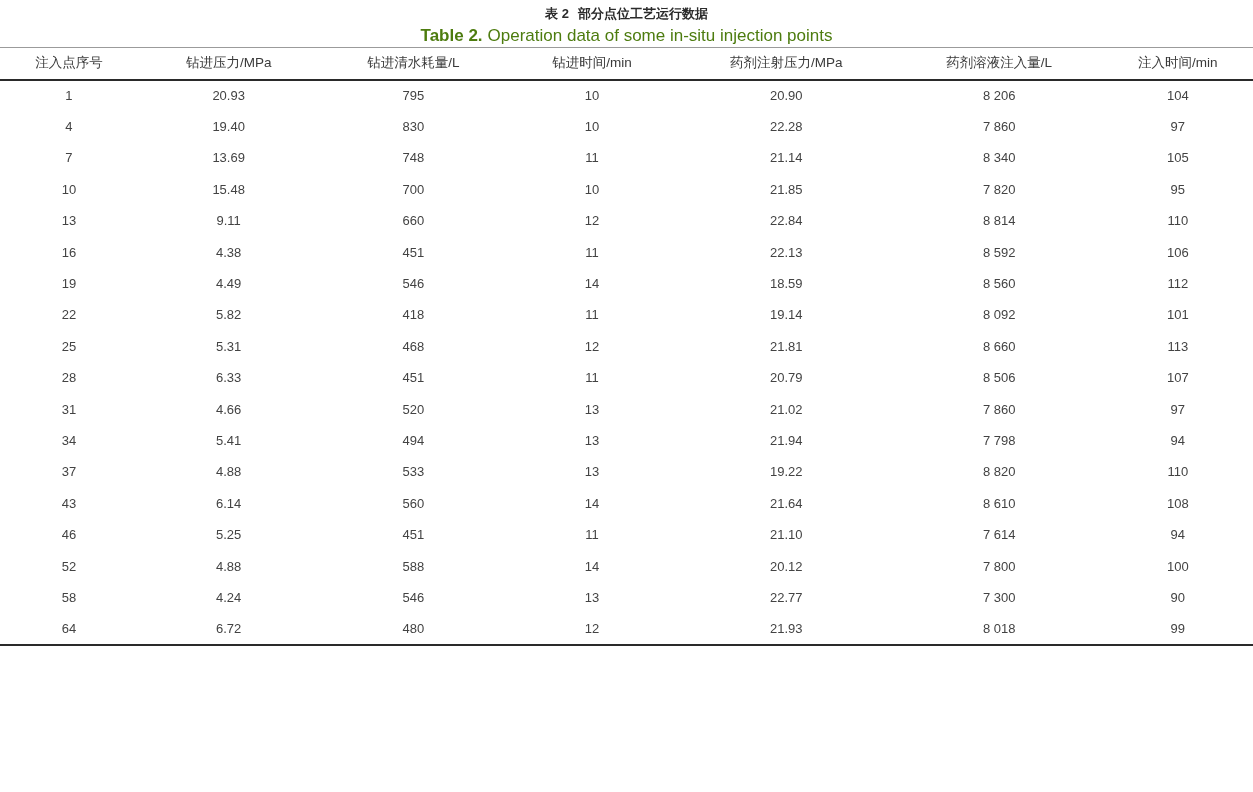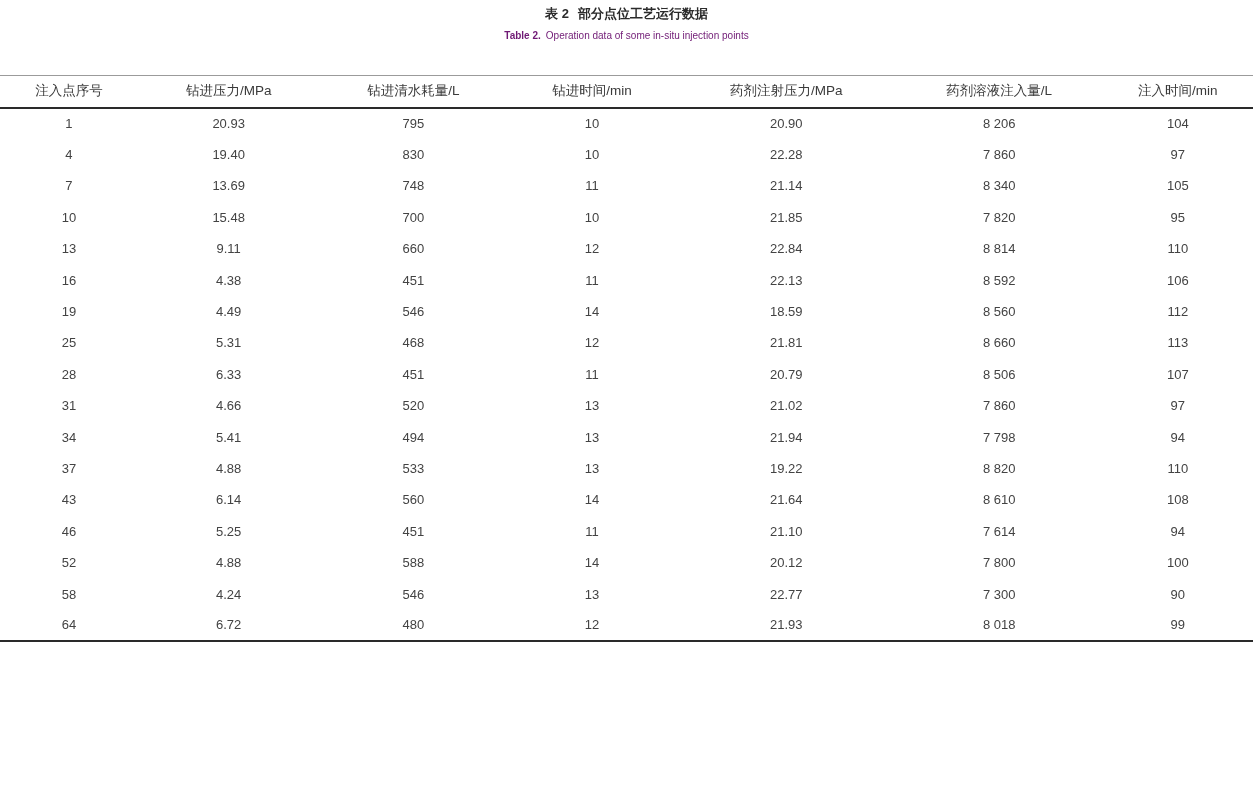--- a/index.html
+++ b/index.html
@@ -27,35 +27,35 @@
   .caption-cn {
     font-size: 13px;
     line-height: 18px;
     font-weight: 700;
     color: #2b2b2b;
   }
   .caption-cn .cn-title {
     margin-left: 9px;
   }
   .caption-en {
-    font-size: 10px;
+    font-size: 17px;
     line-height: 19px;
     margin-top: 3px;
-    color: #701a75;
+    color: #4d7c0f;
     font-weight: 400;
   }
   .caption-en .en-label {
     font-weight: 700;
   }
   .caption-en .en-title {
     margin-left: 5px;
   }
   table.data-table {
     width: 1253px;
-    margin-top: 30px;
+    margin-top: 2px;
     border-collapse: collapse;
     table-layout: fixed;
     border-top: 1px solid #9b9b9b;
     border-bottom: 2px solid #2a2a2a;
   }
   table.data-table thead tr {
     height: 32px;
     border-bottom: 2px solid #2a2a2a;
   }
   table.data-table th {
@@ -170,20 +170,29 @@
         <tr>
           <td>19</td>
           <td>4.49</td>
           <td>546</td>
           <td>14</td>
           <td>18.59</td>
           <td>8 560</td>
           <td>112</td>
         </tr>
         <tr>
+          <td>22</td>
+          <td>5.82</td>
+          <td>418</td>
+          <td>11</td>
+          <td>19.14</td>
+          <td>8 092</td>
+          <td>101</td>
+        </tr>
+        <tr>
           <td>25</td>
           <td>5.31</td>
           <td>468</td>
           <td>12</td>
           <td>21.81</td>
           <td>8 660</td>
           <td>113</td>
         </tr>
         <tr>
           <td>28</td>

